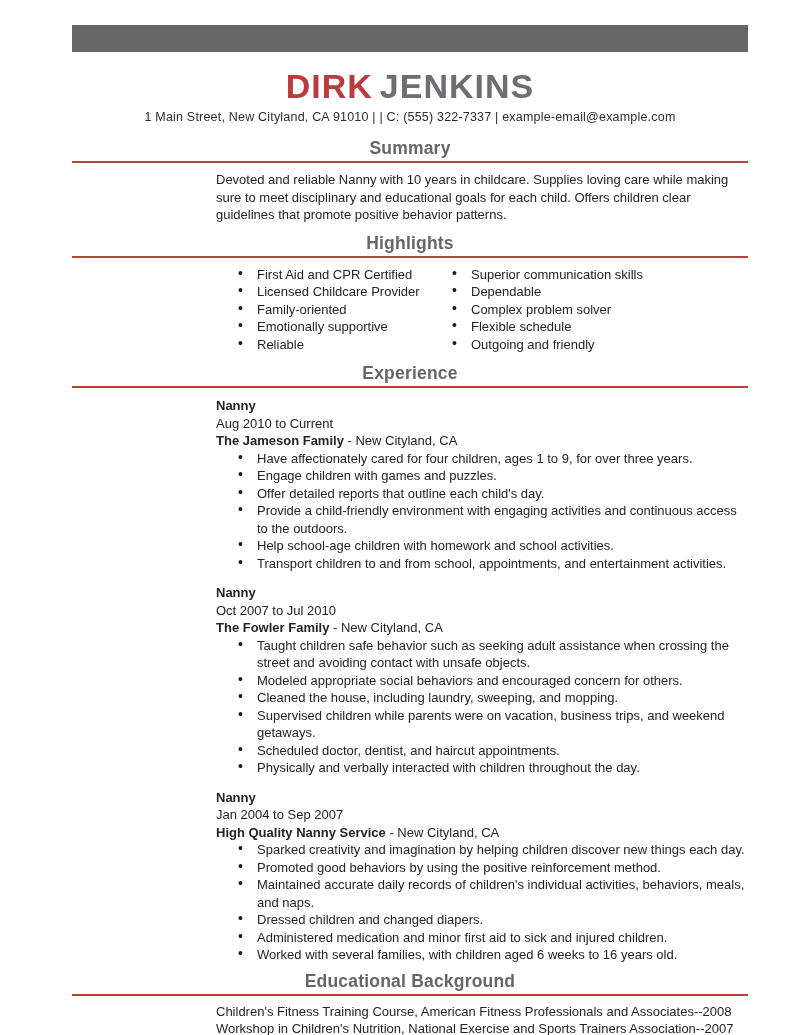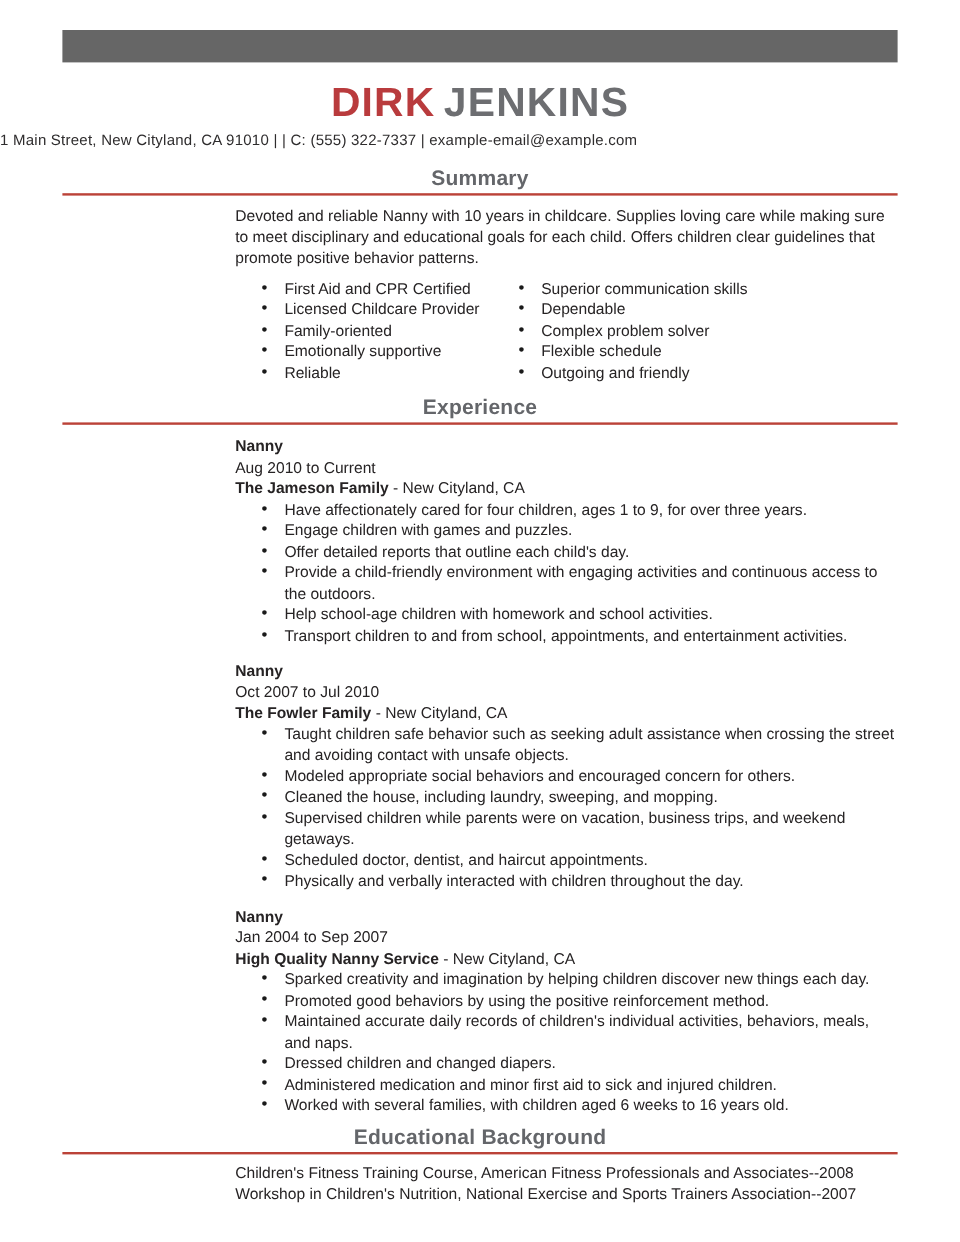--- a/index.html
+++ b/index.html
@@ -13,38 +13,40 @@
   * { box-sizing: border-box; }
   html, body { margin: 0; padding: 0; background: #ffffff; }
   .page {
     width: 800px;
     height: 1035px;
     background: #ffffff;
     overflow: hidden;
     font-family: "Liberation Sans", "DejaVu Sans", sans-serif;
     color: var(--text-color);
     position: relative;
+    padding-left: 20px;
   }
   .top-bar {
     margin: 25px 52px 0 52px;
     height: 27px;
     background: var(--bar-gray);
   }
   .name-heading {
     margin: 14px 0 0 0;
     text-align: center;
     font-size: 34px;
     line-height: 40px;
     font-weight: bold;
     letter-spacing: 1px;
   }
   .name-first { color: var(--accent-red); }
   .name-last  { color: var(--name-gray); margin-left: 7px; }
   .contact-line {
     margin-top: 3px;
+    text-align: center;
     font-size: 12.5px;
     line-height: 16px;
     color: #2e2c2d;
     letter-spacing: 0.2px;
   }
   .section-title {
     margin: 0 52px;
     padding: 0 0 3px 0;
     font-size: 17.5px;
     line-height: 19px;
@@ -96,20 +98,21 @@
   <div class="contact-line">1 Main Street, New Cityland, CA 91010 | | C: (555) 322-7337 | example-email@example.com</div>
 
   <section>
     <h2 class="section-title mt-summary">Summary</h2>
     <div class="content">
       <p class="summary-text">Devoted and reliable Nanny with 10 years in childcare. Supplies loving care while making sure to meet disciplinary and educational goals for each child. Offers children clear guidelines that promote positive behavior patterns.</p>
     </div>
   </section>
 
   <section>
+    <h2 class="section-title mt-highlights">Highlights</h2>
     <div class="content">
       <div class="highlights-cols">
         <ul class="bullets">
             <li>First Aid and CPR Certified</li>
             <li>Licensed Childcare Provider</li>
             <li>Family-oriented</li>
             <li>Emotionally supportive</li>
             <li>Reliable</li>
           </ul>
         <ul class="bullets">

